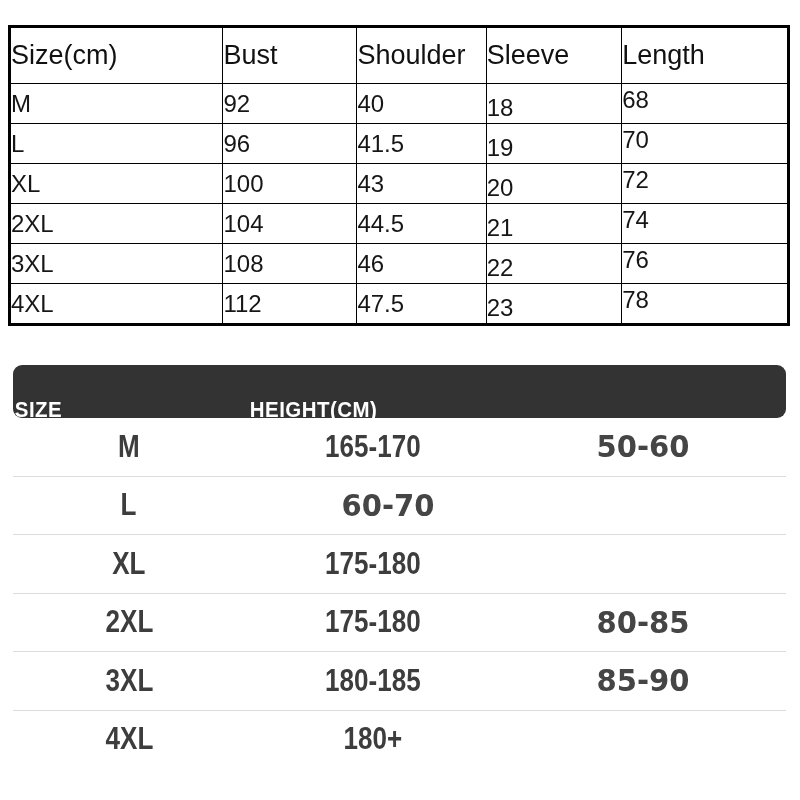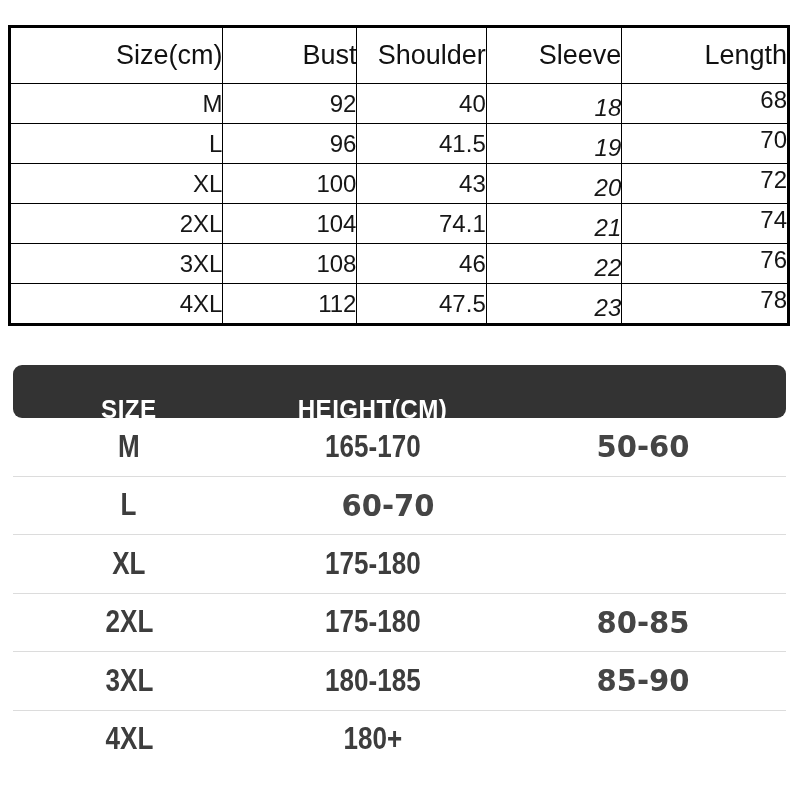--- a/index.html
+++ b/index.html
@@ -11,40 +11,40 @@
   }
 
   
   .size-table {
     position:absolute; left:8px; top:25px; width:782px;
     border-collapse:collapse; table-layout:fixed;
     border:3px solid #000;
   }
   .size-table th, .size-table td {
     border:1.5px solid #000;
-    text-align:right; vertical-align:middle;
+    text-align:left; vertical-align:middle;
     padding:0; background:#fff;
   }
   .size-table th {
     height:55px; font-size:27px; font-weight:normal; color:#111;
   }
   .size-table td {
     height:39px; font-size:24px; color:#161616;
   }
   .ct { display:inline-block; }
-  .mt-c3 .ct { transform:translateY(4px);font-style:italic; }
+  .mt-c3 .ct { transform:translateY(4px); }
   .mt-c4 .ct { transform:translateY(-4px); }
 
   
   .fit-header {
     position:absolute; left:13px; top:365px; width:773px; height:53px;
     border-radius:9px; display:flex; align-items:center;
   }
   .fit-header .fh-cell {
-    text-align:center; font-weight:bold; font-size:26px;
+    font-weight:bold; font-size:22px;
     letter-spacing:0.5px;
     margin-top:36px;
   }
   .fit-header .fh-cell > span { display:inline-block; transform:scaleX(0.93); }
   .fc0 { width:30%; }
   .fc1 { width:33%; }
   .fc2 { width:37%; }
 
   .fit-body {
     position:absolute; left:13px; top:418px; width:773px;
@@ -106,21 +106,21 @@
         <tr>
           <td class="mt-c0"><span class="ct">XL</span></td>
           <td class="mt-c1"><span class="ct">100</span></td>
           <td class="mt-c2"><span class="ct">43</span></td>
           <td class="mt-c3"><span class="ct">20</span></td>
           <td class="mt-c4"><span class="ct">72</span></td>
         </tr>
         <tr>
           <td class="mt-c0"><span class="ct">2XL</span></td>
           <td class="mt-c1"><span class="ct">104</span></td>
-          <td class="mt-c2"><span class="ct">74.1</span></td>
+          <td class="mt-c2"><span class="ct">44.5</span></td>
           <td class="mt-c3"><span class="ct">21</span></td>
           <td class="mt-c4"><span class="ct">74</span></td>
         </tr>
         <tr>
           <td class="mt-c0"><span class="ct">3XL</span></td>
           <td class="mt-c1"><span class="ct">108</span></td>
           <td class="mt-c2"><span class="ct">46</span></td>
           <td class="mt-c3"><span class="ct">22</span></td>
           <td class="mt-c4"><span class="ct">76</span></td>
         </tr>

